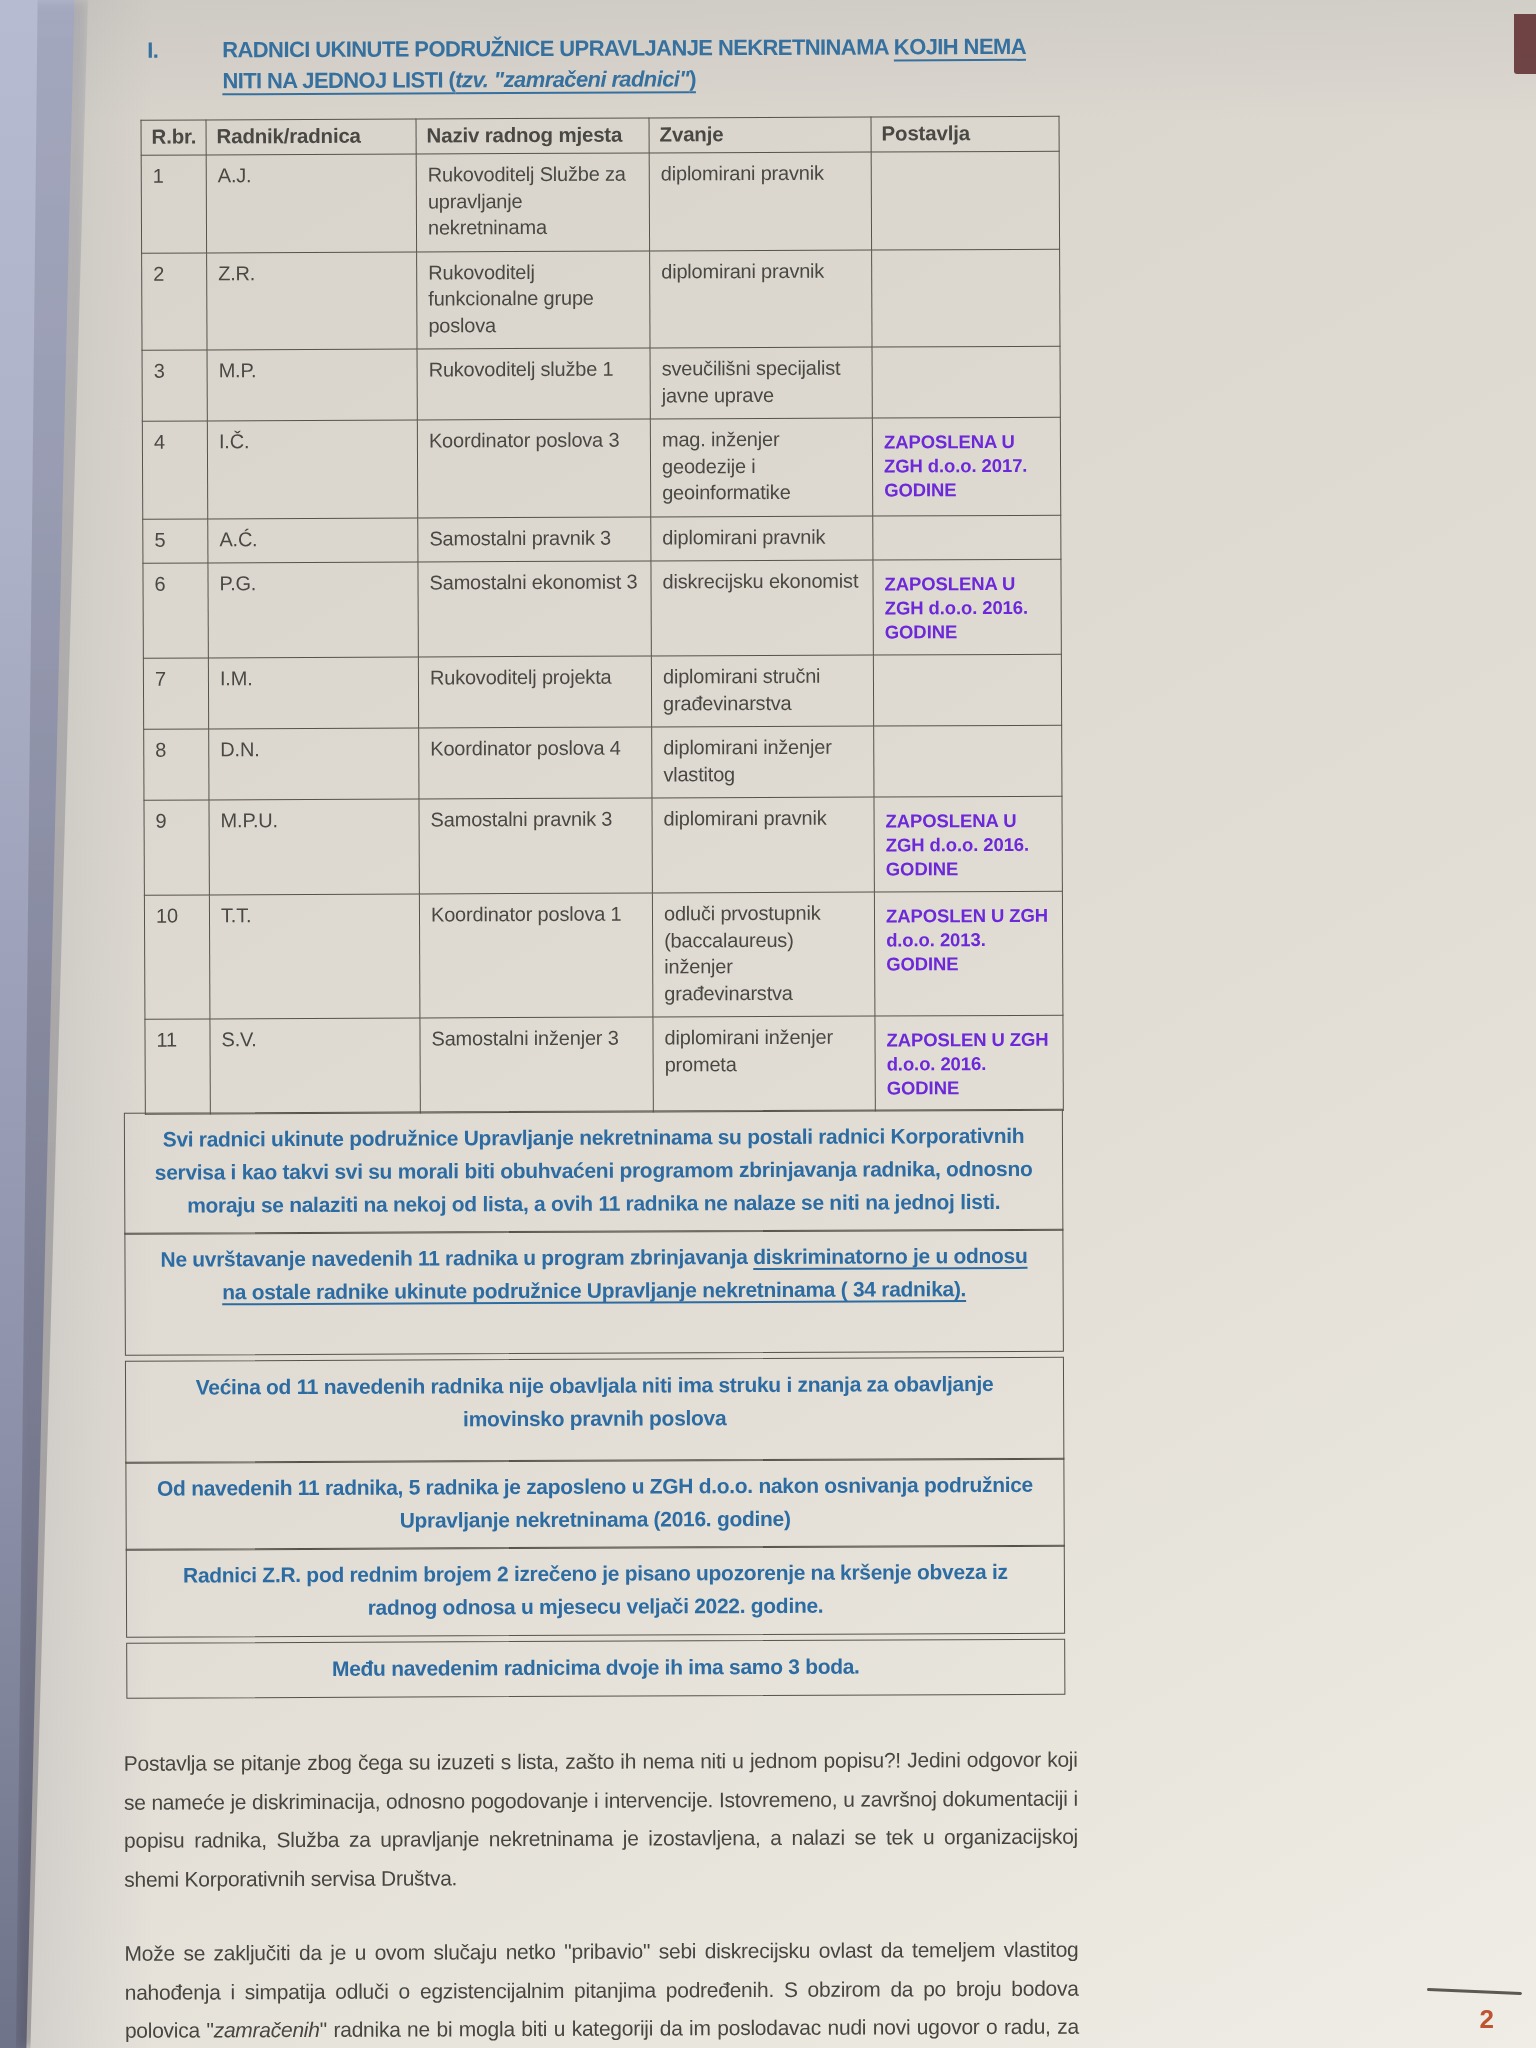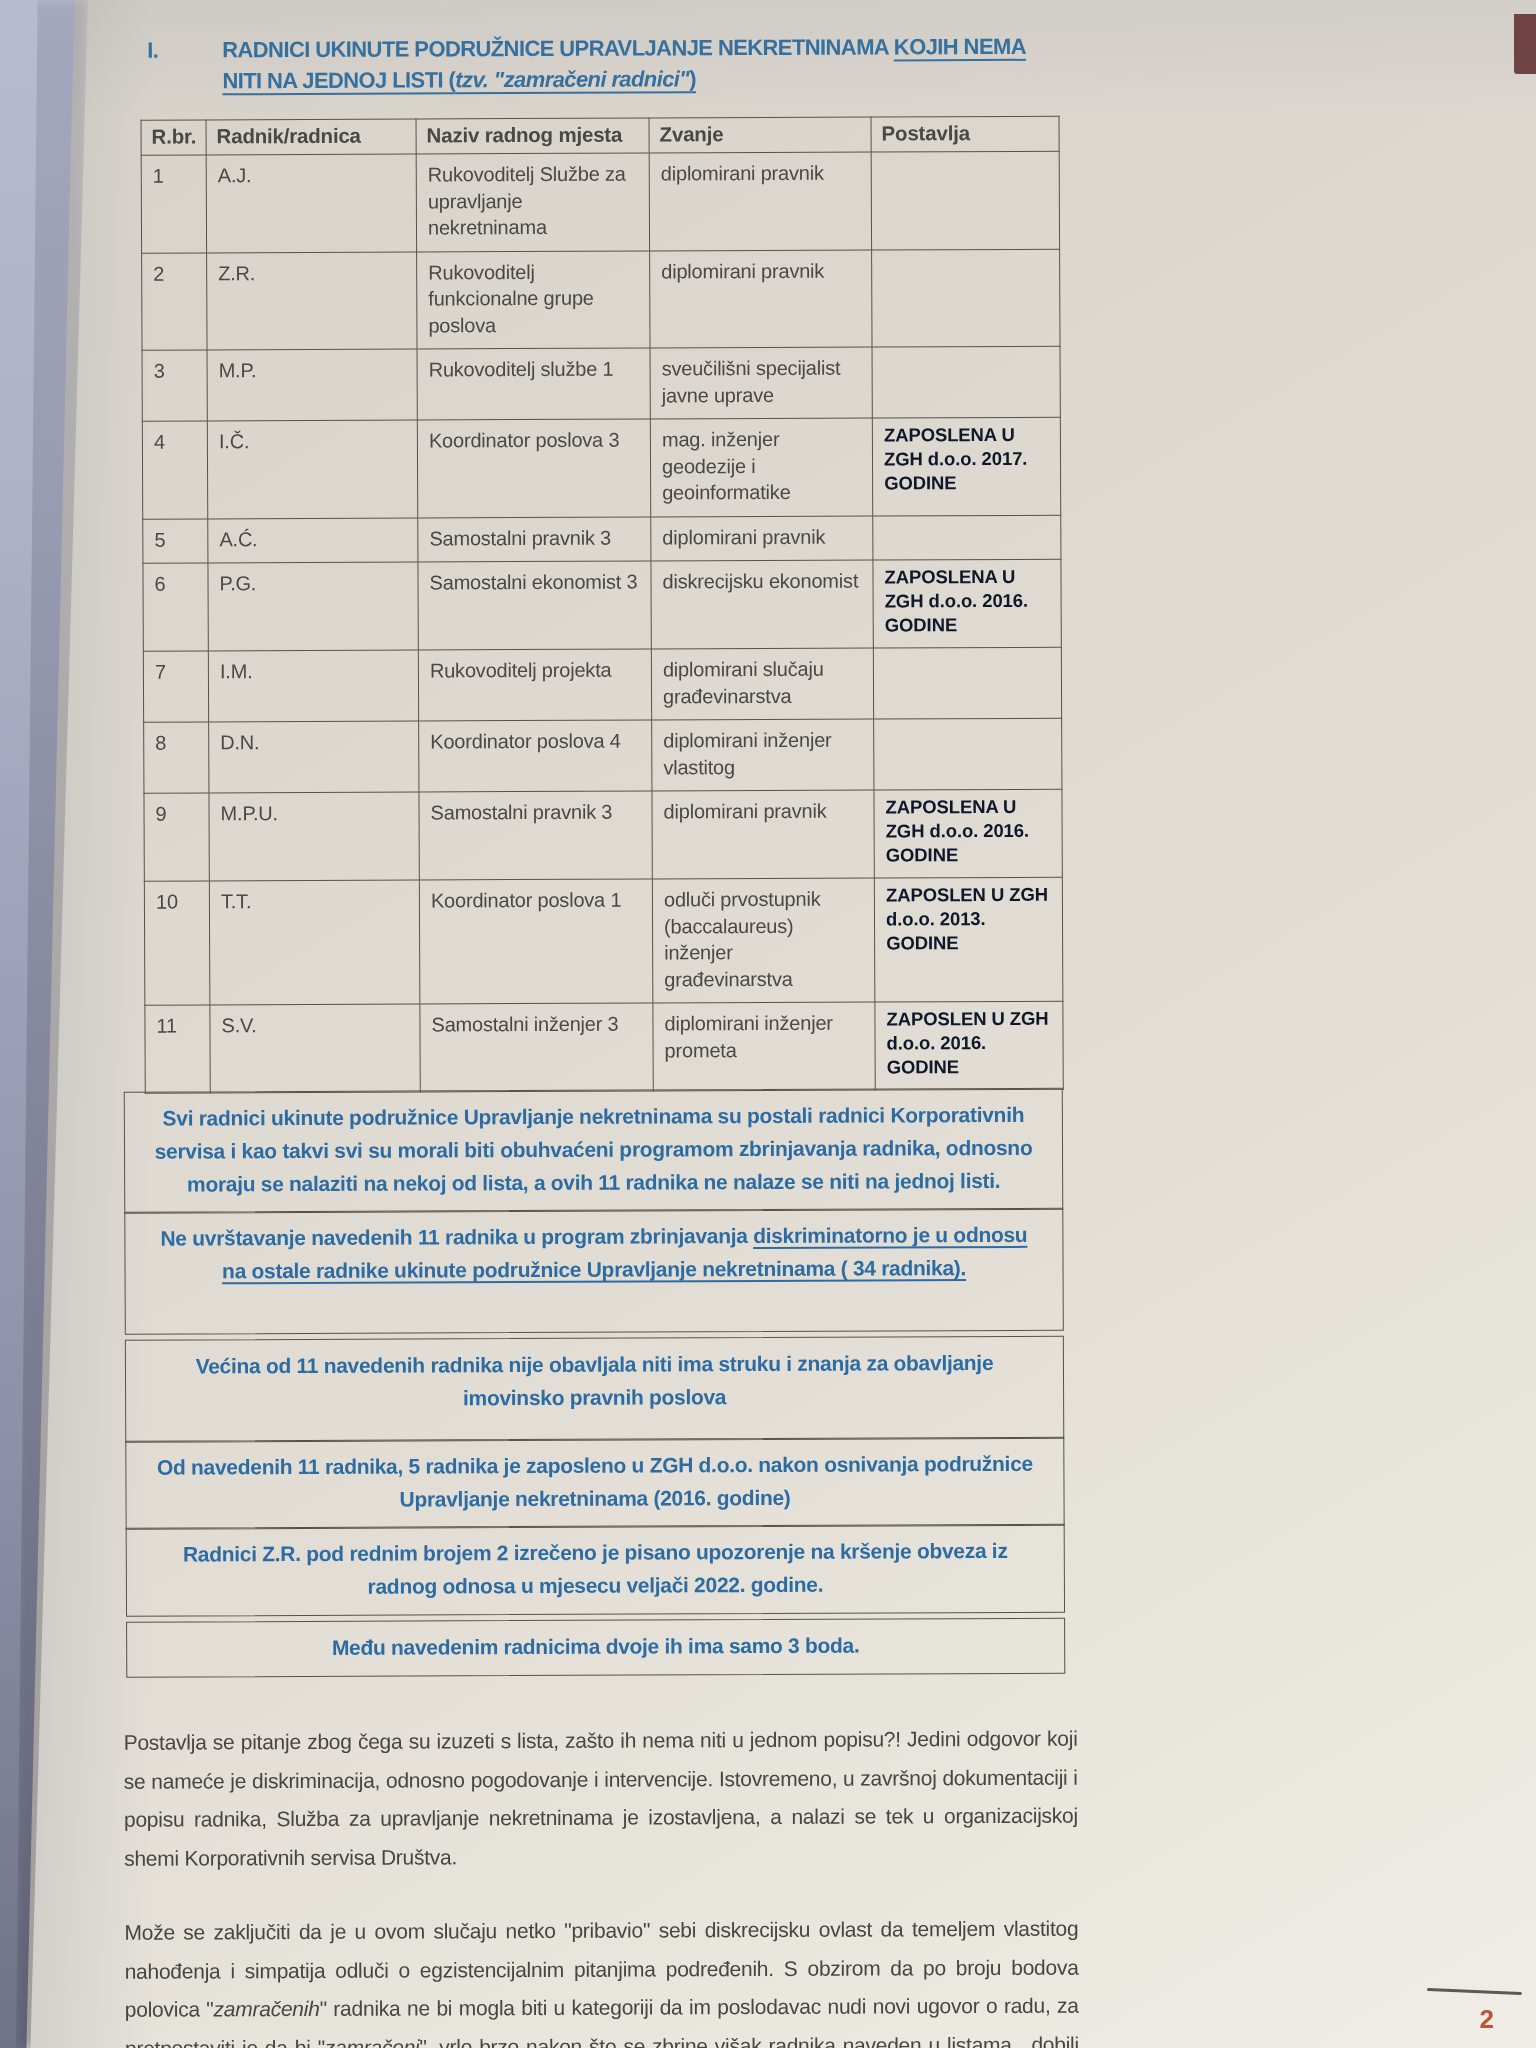--- a/index.html
+++ b/index.html
@@ -46,22 +46,22 @@
   table.workers {
     border-collapse:collapse; margin:23px 0 0 140px; width:918px; table-layout:fixed;
   }
   .workers th, .workers td {
     border:1.7px solid #56534b; vertical-align:top; color:#4a4843; letter-spacing:-0.2px;
   }
   .workers th { font-size:20.5px; padding:4px 10px 6px; }
   .workers td { font-size:20px; line-height:26.5px; padding:7px 11px 10px; }
   .al { text-align:left; } .ac { text-align:left; }
   td.nap {
-    color:#0f172a; font-weight:bold; font-size:18.5px; line-height:24px;
-    letter-spacing:-0.1px; padding-top:5px;
+    color:#6d28d9; font-weight:bold; font-size:18.5px; line-height:24px;
+    letter-spacing:-0.1px; padding-top:12px;
   }
 
   .notes { margin:-2px 0 0 119px; width:939px; }
   .note {
     border:1.9px solid #55524a; margin-top:-1.9px;
     padding:9px 26px 12px; text-align:center; font-weight:bold;
     color:#2d6ca3; font-size:21px; line-height:33px; letter-spacing:-0.3px;
   }
   .note.gap   { margin-top:5px; }
   .note.pb-lg { padding-bottom:46px; }
@@ -156,21 +156,21 @@
         <td>6</td>
         <td>P.G.</td>
         <td>Samostalni ekonomist 3</td>
         <td>diskrecijsku ekonomist</td>
         <td class="nap">ZAPOSLENA U ZGH d.o.o. 2016. GODINE</td>
       </tr>
       <tr>
         <td>7</td>
         <td>I.M.</td>
         <td>Rukovoditelj projekta</td>
-        <td>diplomirani slučaju građevinarstva</td>
+        <td>diplomirani stručni građevinarstva</td>
         <td class="nap"></td>
       </tr>
       <tr>
         <td>8</td>
         <td>D.N.</td>
         <td>Koordinator poslova 4</td>
         <td>diplomirani inženjer vlastitog</td>
         <td class="nap"></td>
       </tr>
       <tr>

